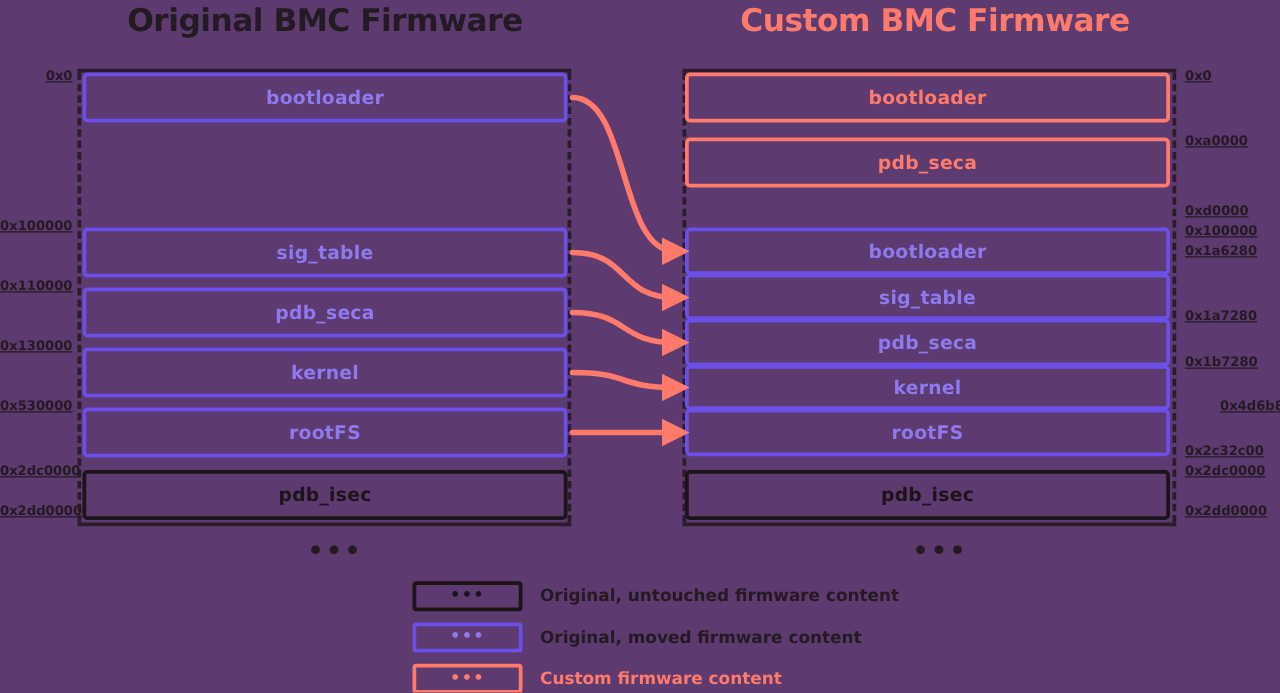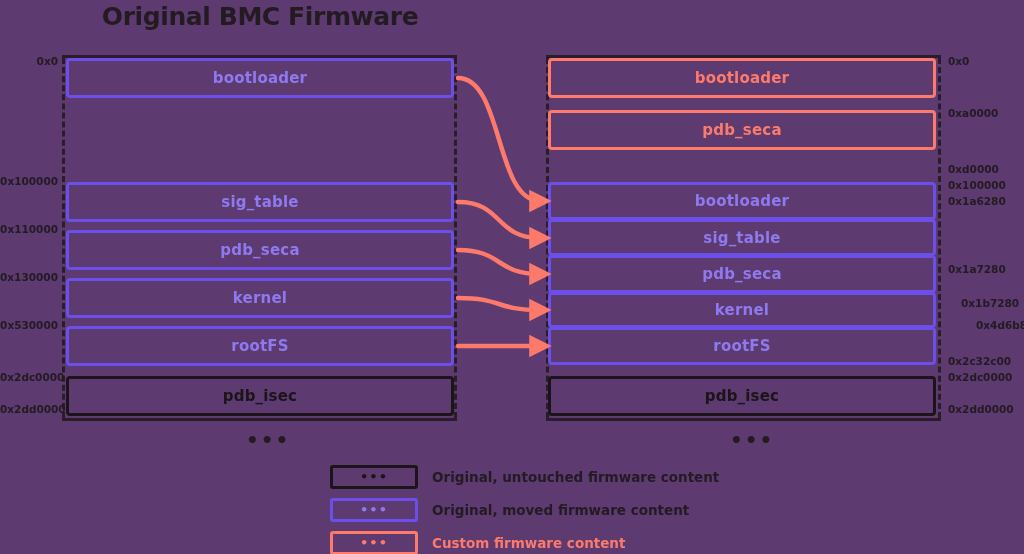--- a/index.html
+++ b/index.html
@@ -70,20 +70,21 @@
   .blk.custom    { border-color: #ff7a6b; color: #ff7a6b; }
 
   
   .addr {
     position: absolute;
     font-size: 10.5px;
     font-weight: 900;
     color: #241a22;
     white-space: nowrap;
     line-height: 1;
+    text-decoration: underline;
   }
   .addr.left  { text-align: right; right: 966px; }
   .addr.right { text-align: left;  left: 948px; }
 
   
   #arrows { position: absolute; left: 0; top: 0; width: 1024px; height: 554px; pointer-events: none; }
 
   
   .legend { position: absolute; left: 330px; top: 462px; }
   .legend-row { display: flex; align-items: center; height: 30px; margin-bottom: 3px; }
@@ -105,20 +106,21 @@
     white-space: nowrap;
   }
   .legend-label.custom { color: #ff7a6b; }
 </style>
 </head>
 <body>
 
 <div id="root">
 
   <div class="col-title title-left">Original BMC Firmware</div>
+  <div class="col-title title-right">Custom BMC Firmware</div>
 
   <div class="flash flash-left"></div>
   <div class="flash flash-right"></div>
 
   <div id="left-blocks">
       <div class="blk moved" style="left: 66px; top: 58px; width: 388px; height: 40px;">
         <span>bootloader</span>
       </div>
       <div class="blk moved" style="left: 66px; top: 182px; width: 388px; height: 40px;">
         <span>sig_table</span>
@@ -170,22 +172,22 @@
       <div class="addr left" style="top: 320px; right: auto; left: 0px; width: 58px;">0x530000</div>
       <div class="addr left" style="top: 372px; right: auto; left: 0px; width: 58px;">0x2dc0000</div>
       <div class="addr left" style="top: 404px; right: auto; left: 0px; width: 58px;">0x2dd0000</div>
     </div>
   <div id="right-addrs">
       <div class="addr right" style="top: 56px;">0x0</div>
       <div class="addr right" style="top: 108px;">0xa0000</div>
       <div class="addr right" style="top: 164px;">0xd0000</div>
       <div class="addr right" style="top: 180px;">0x100000</div>
       <div class="addr right" style="top: 196px;">0x1a6280</div>
-      <div class="addr right" style="top: 264px;">0x1a7280</div>
-      <div class="addr right" style="top: 298px; margin-left: 13px;">0x1b7280</div>
+      <div class="addr right" style="top: 248px;">0x1a7280</div>
+      <div class="addr right" style="top: 285px;">0x1b7280</div>
       <div class="addr right" style="top: 320px; margin-left: 28px;">0x4d6b80</div>
       <div class="addr right" style="top: 356px;">0x2c32c00</div>
       <div class="addr right" style="top: 372px;">0x2dc0000</div>
       <div class="addr right" style="top: 404px;">0x2dd0000</div>
     </div>
 
   <div class="col-dots" style="left:246px; top:430px;">•••</div>
   <div class="col-dots" style="left:730px; top:430px;">•••</div>
 
   <svg id="arrows" viewBox="0 0 1024 554">

